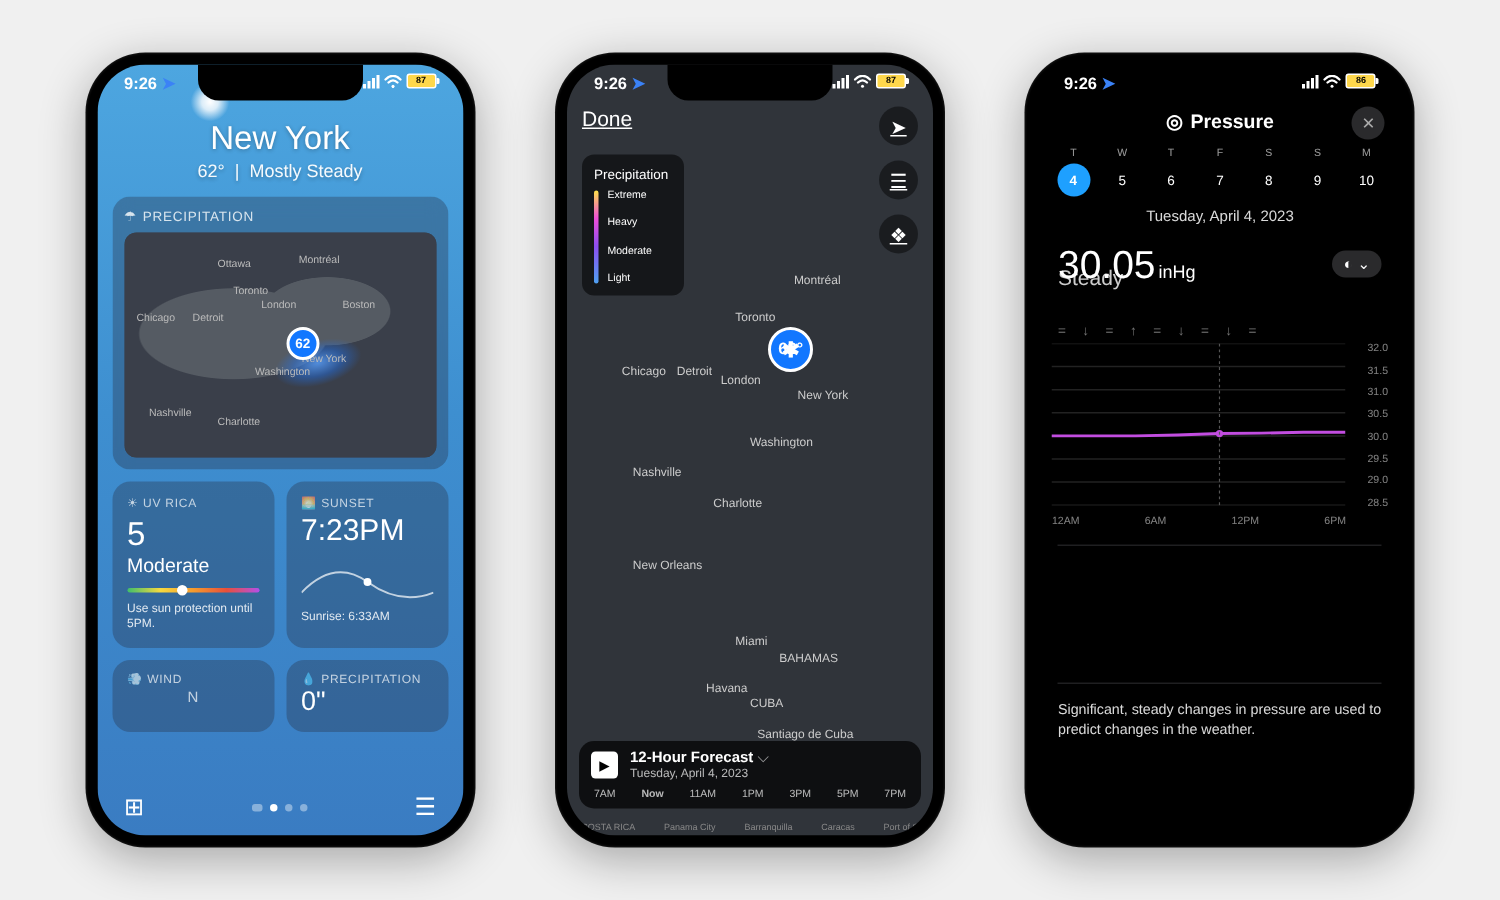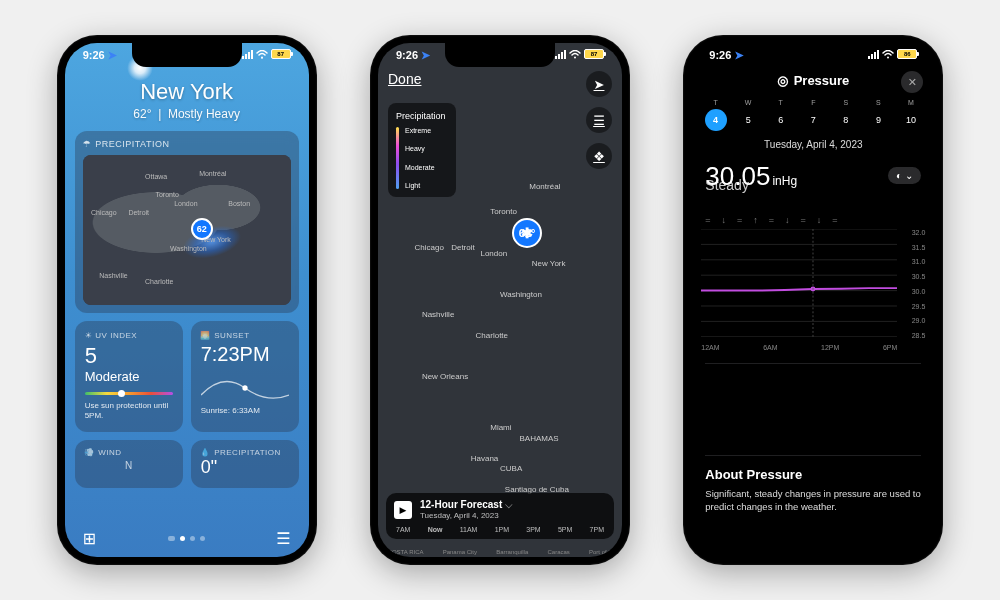--- a/index.html
+++ b/index.html
@@ -128,21 +128,21 @@
             </svg>
           <span class="batt">
               <span>87</span>
             </span>
         </span>
       </div>
 
       <div class="p1-content">
         <div class="loc-title">New York</div>
         <div class="loc-sub">
-          <span>62°</span> &nbsp;|&nbsp; <span>Mostly Heavy</span>
+          <span>62°</span> &nbsp;|&nbsp; <span>Mostly Steady</span>
         </div>
 
         <div class="card">
           <div class="card-hdr">
               <span>☂</span>
               <span>PRECIPITATION</span>
             </div>
           <div class="map-prev">
             <div class="land"></div>
             <div class="glow"></div>
@@ -160,21 +160,21 @@
             <div class="map-pin">
                 <span>62</span>
               </div>
           </div>
         </div>
 
         <div class="grid2">
           <div class="tile">
             <div class="hdr">
                 <span>☀</span>
-                <span>UV INDEX</span>
+                <span>UV RICA</span>
               </div>
             <div class="big">5</div>
             <div class="med">Moderate</div>
             <div class="uvbar">
                 <div class="dot"></div>
               </div>
             <div class="small">Use sun protection until 5PM.</div>
           </div>
           <div class="tile">
             <div class="hdr">
@@ -395,19 +395,18 @@
             <span>12AM</span>
             <span>6AM</span>
             <span>12PM</span>
             <span>6PM</span>
           </div>
       </div>
 
       <div class="sep" style="top:320px"></div>
       <div class="sep" style="top:412px"></div>
       <div class="section" style="top:424px">
-        <h3>About Pressure</h3>
         <p>Significant, steady changes in pressure are used to predict changes in the weather.</p>
       </div>
     </div>
   </div>
 
 </div>
 
 </body></html>

